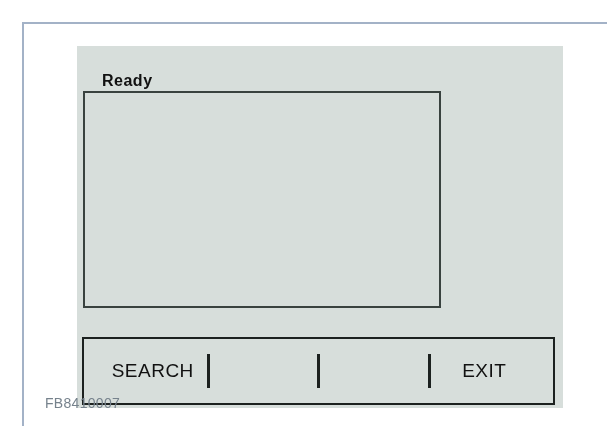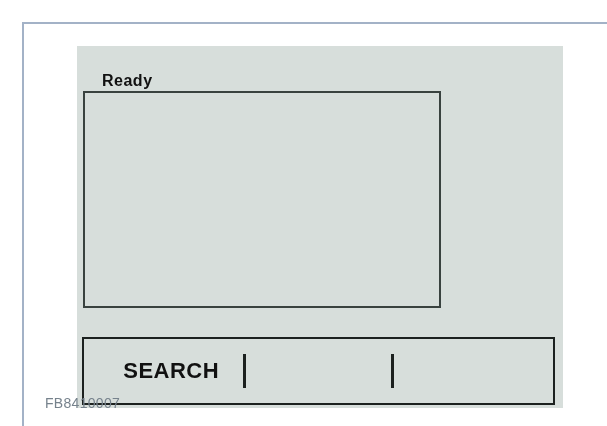--- a/index.html
+++ b/index.html
@@ -57,22 +57,22 @@
     left: 5px; top: 291px;
     width: 473px; height: 68px;
     border: 2px solid var(--button-border);
     display: flex;
   }
   .softkey {
     flex: 1 1 0;
     display: flex;
     align-items: center;
     justify-content: center;
-    font-size: 22px;
-    font-weight: bold;
+    font-size: 19px;
+    font-weight: normal;
     letter-spacing: 0.5px;
     color: var(--text);
     background: var(--screen-bg);
     border: none;
     border-right: 3px solid var(--button-border);
     font-family: "Liberation Sans", "DejaVu Sans", sans-serif;
     cursor: pointer;
     padding: 0;
   }
   .softkey:last-child { border-right: none; }
@@ -93,20 +93,21 @@
     <div class="screen">
 
       <div class="status">Ready</div>
 
       <div class="display"></div>
 
       <div class="softkeys">
         <button class="softkey">SEARCH</button>
         <button class="softkey"></button>
         <button class="softkey"></button>
+        <button class="softkey">EXIT</button>
       </div>
 
     </div>
 
     <div class="caption">FB8410007</div>
 
   </div>
 </div>
 
 </body></html>

